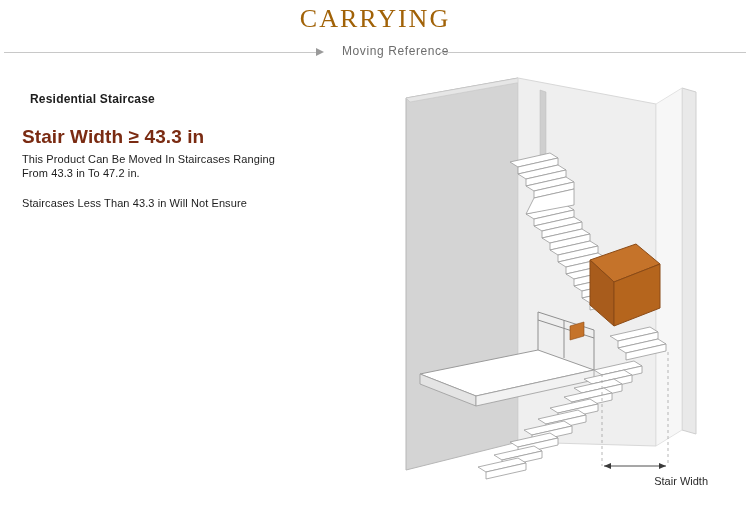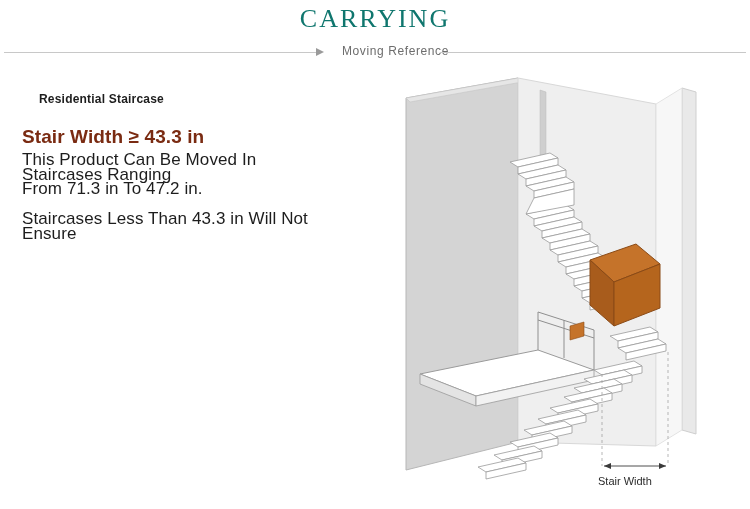--- a/index.html
+++ b/index.html
@@ -18,21 +18,21 @@
   
   .page-title {
     position: absolute;
     top: 4px;
     left: 0;
     width: 750px;
     text-align: center;
     font-family: "Liberation Serif", serif;
     font-size: 26px;
     letter-spacing: 2px;
-    color: #0f766e;
+    color: #a16207;
     font-weight: 400;
   }
 
   .subtitle-row {
     position: absolute;
     top: 44px;
     left: 0;
     width: 750px;
     height: 16px;
   }
@@ -75,32 +75,32 @@
   .info-block {
     position: absolute;
     left: 22px;
     top: 92px;
     width: 300px;
   }
   .info-kicker {
     font-size: 12px;
     font-weight: bold;
     color: #1d1d1d;
-    margin: 0 0 20px 17px;
+    margin: 0 0 20px 8px;
     letter-spacing: 0.2px;
   }
   .info-headline {
     font-size: 19px;
     font-weight: bold;
     color: #7a2b12;
     margin: 0 0 4px 0;
     letter-spacing: 0.1px;
   }
   .info-line {
-    font-size: 17px;
+    font-size: 11px;
     color: #1d1d1d;
     line-height: 15px;
     margin: 0;
     letter-spacing: 0.1px;
   }
   .info-line-2 {
     margin-top: -1px;
   }
   .info-line-3 {
     margin-top: 15px;
@@ -112,42 +112,42 @@
     left: 398px;
     top: 74px;
     width: 340px;
     height: 420px;
   }
   .dim-caption {
     position: absolute;
     left: 598px;
     top: 475px;
     width: 110px;
-    text-align: left;
+    text-align: right;
     font-size: 11px;
     color: #2b2b2b;
   }
 </style>
 </head>
 <body>
 
 <div class="page-title">CARRYING</div>
 
 <div class="subtitle-row">
   <div class="rule-left"></div>
   <div class="rule-arrow"></div>
   <div class="subtitle-text">Moving Reference</div>
   <div class="rule-right"></div>
 </div>
 
 <div class="info-block">
   <p class="info-kicker">Residential Staircase</p>
   <p class="info-headline">Stair Width ≥ 43.3 in</p>
   <p class="info-line">This Product Can Be Moved In Staircases Ranging</p>
-  <p class="info-line info-line-2">From 71.3 in To 47.2 in.</p>
+  <p class="info-line info-line-2">From 43.3 in To 47.2 in.</p>
   <p class="info-line info-line-3">Staircases Less Than 43.3 in Will Not Ensure</p>
 </div>
 
 <div class="illustration">
   <svg width="340" height="420" viewBox="0 0 340 420" xmlns="http://www.w3.org/2000/svg">
 
     <polygon points="8,24 120,4 120,368 8,396" fill="#d4d4d4" stroke="#b6b6b6" stroke-width="1"></polygon>
 
     <polygon points="8,24 120,4 124,8 12,28" fill="#e6e6e6" stroke="#c4c4c4" stroke-width="0.6"></polygon>
 

